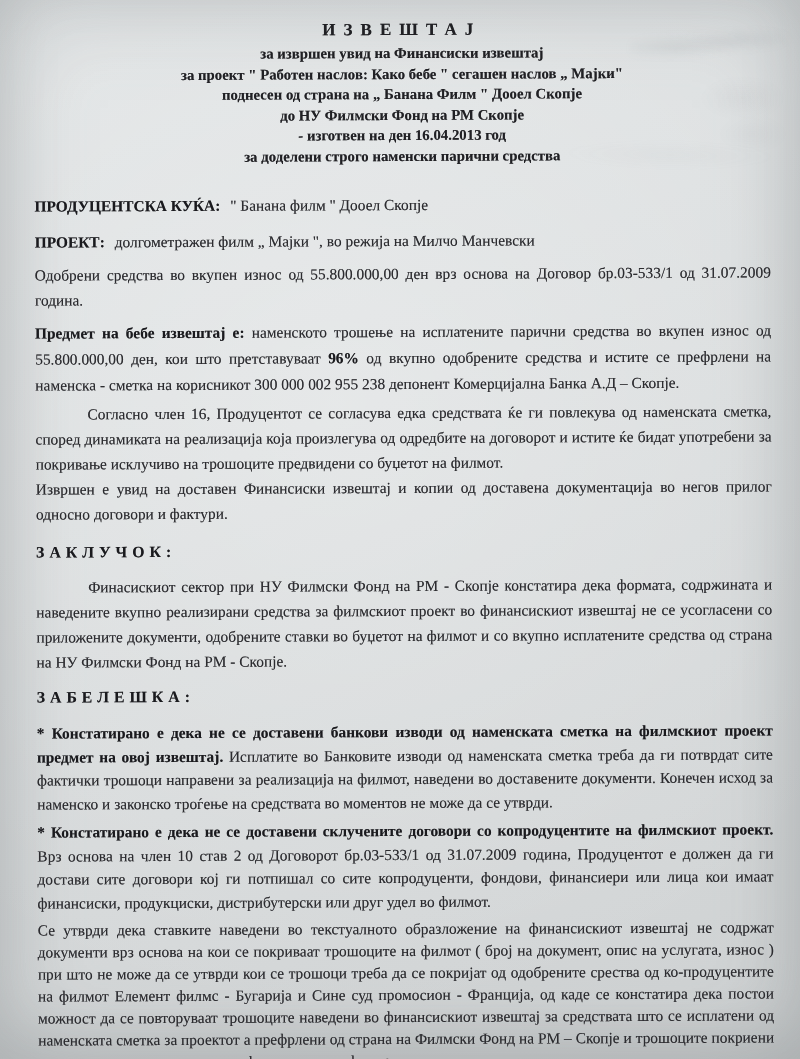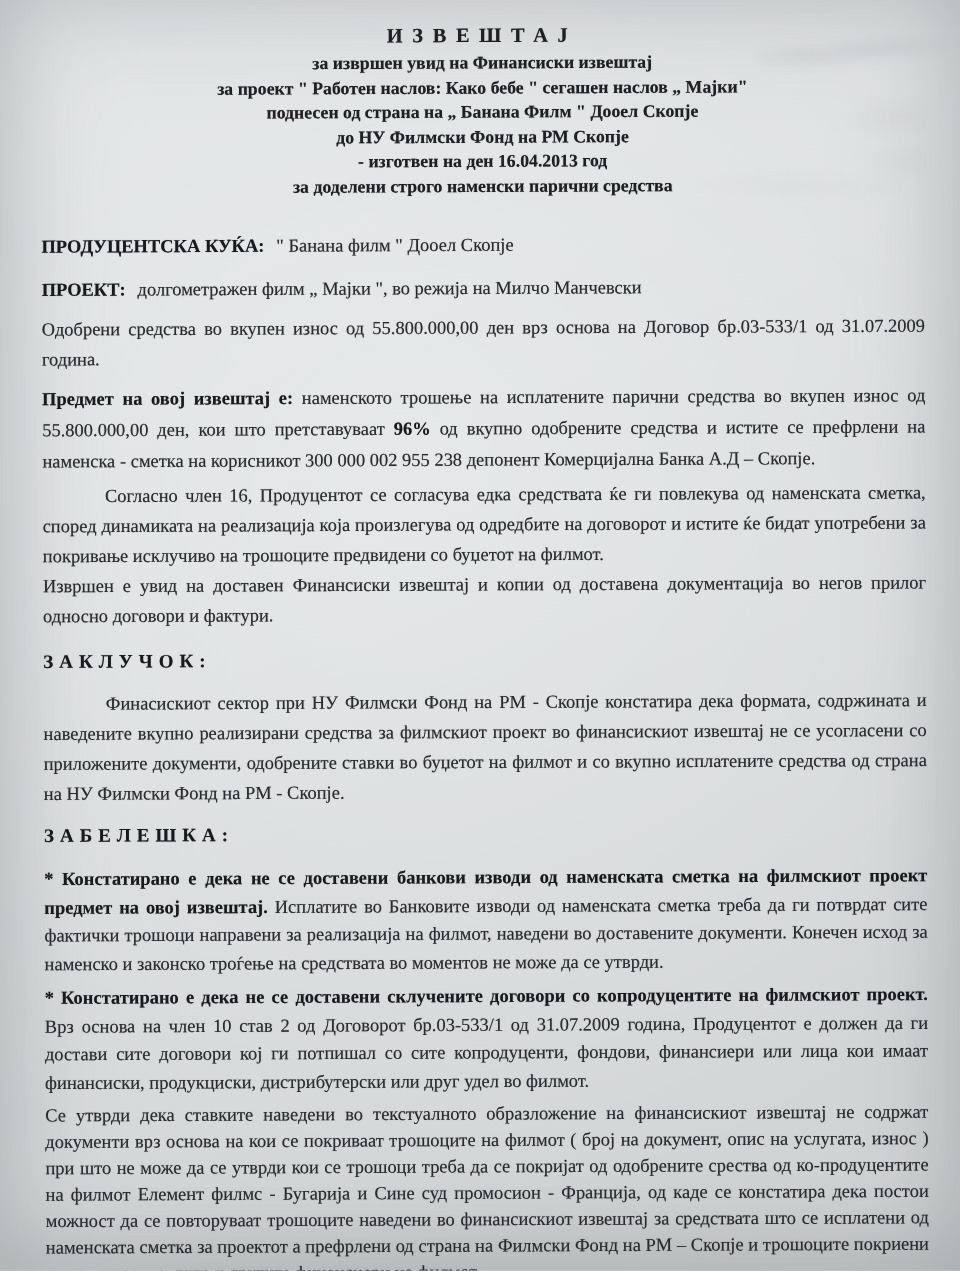--- a/index.html
+++ b/index.html
@@ -94,21 +94,21 @@
     </p>
 
     <p class="meta mb-project">
       <span class="b">ПРОЕКТ:</span>
       <span class="val">долгометражен филм „ Мајки ", во режија на Милчо Манчевски</span>
     </p>
 
     <p class="body-text mb-approved">Одобрени средства во вкупен износ од 55.800.000,00 ден врз основа на Договор бр.03-533/1 од 31.07.2009 година.</p>
 
     <p class="body-text mb-subject">
-      <span class="b">Предмет на овој извештај е:</span>
+      <span class="b">Предмет на бебе извештај е:</span>
       <span>наменското трошење на исплатените парични средства во вкупен износ од 55.800.000,00 ден, кои што претставуваат</span>
       <span class="b">96%</span>
       <span>од вкупно одобрените средства и истите се префрлени на наменска - сметка на корисникот 300 000 002 955 238 депонент Комерцијална Банка А.Д – Скопје.</span>
     </p>
 
     <p class="body-text indent">Согласно член 16, Продуцентот се согласува едка средствата ќе ги повлекува од наменската сметка, според динамиката на реализација која произлегува од одредбите на договорот и истите ќе бидат употребени за покривање исклучиво на трошоците предвидени со буџетот на филмот.</p>
 
     <p class="body-text mb-review">Извршен е увид на доставен Финансиски извештај и копии од доставена документација во негов прилог односно договори и фактури.</p>
 
     <p class="section-heading mb-conclusion-h">ЗАКЛУЧОК:</p>

